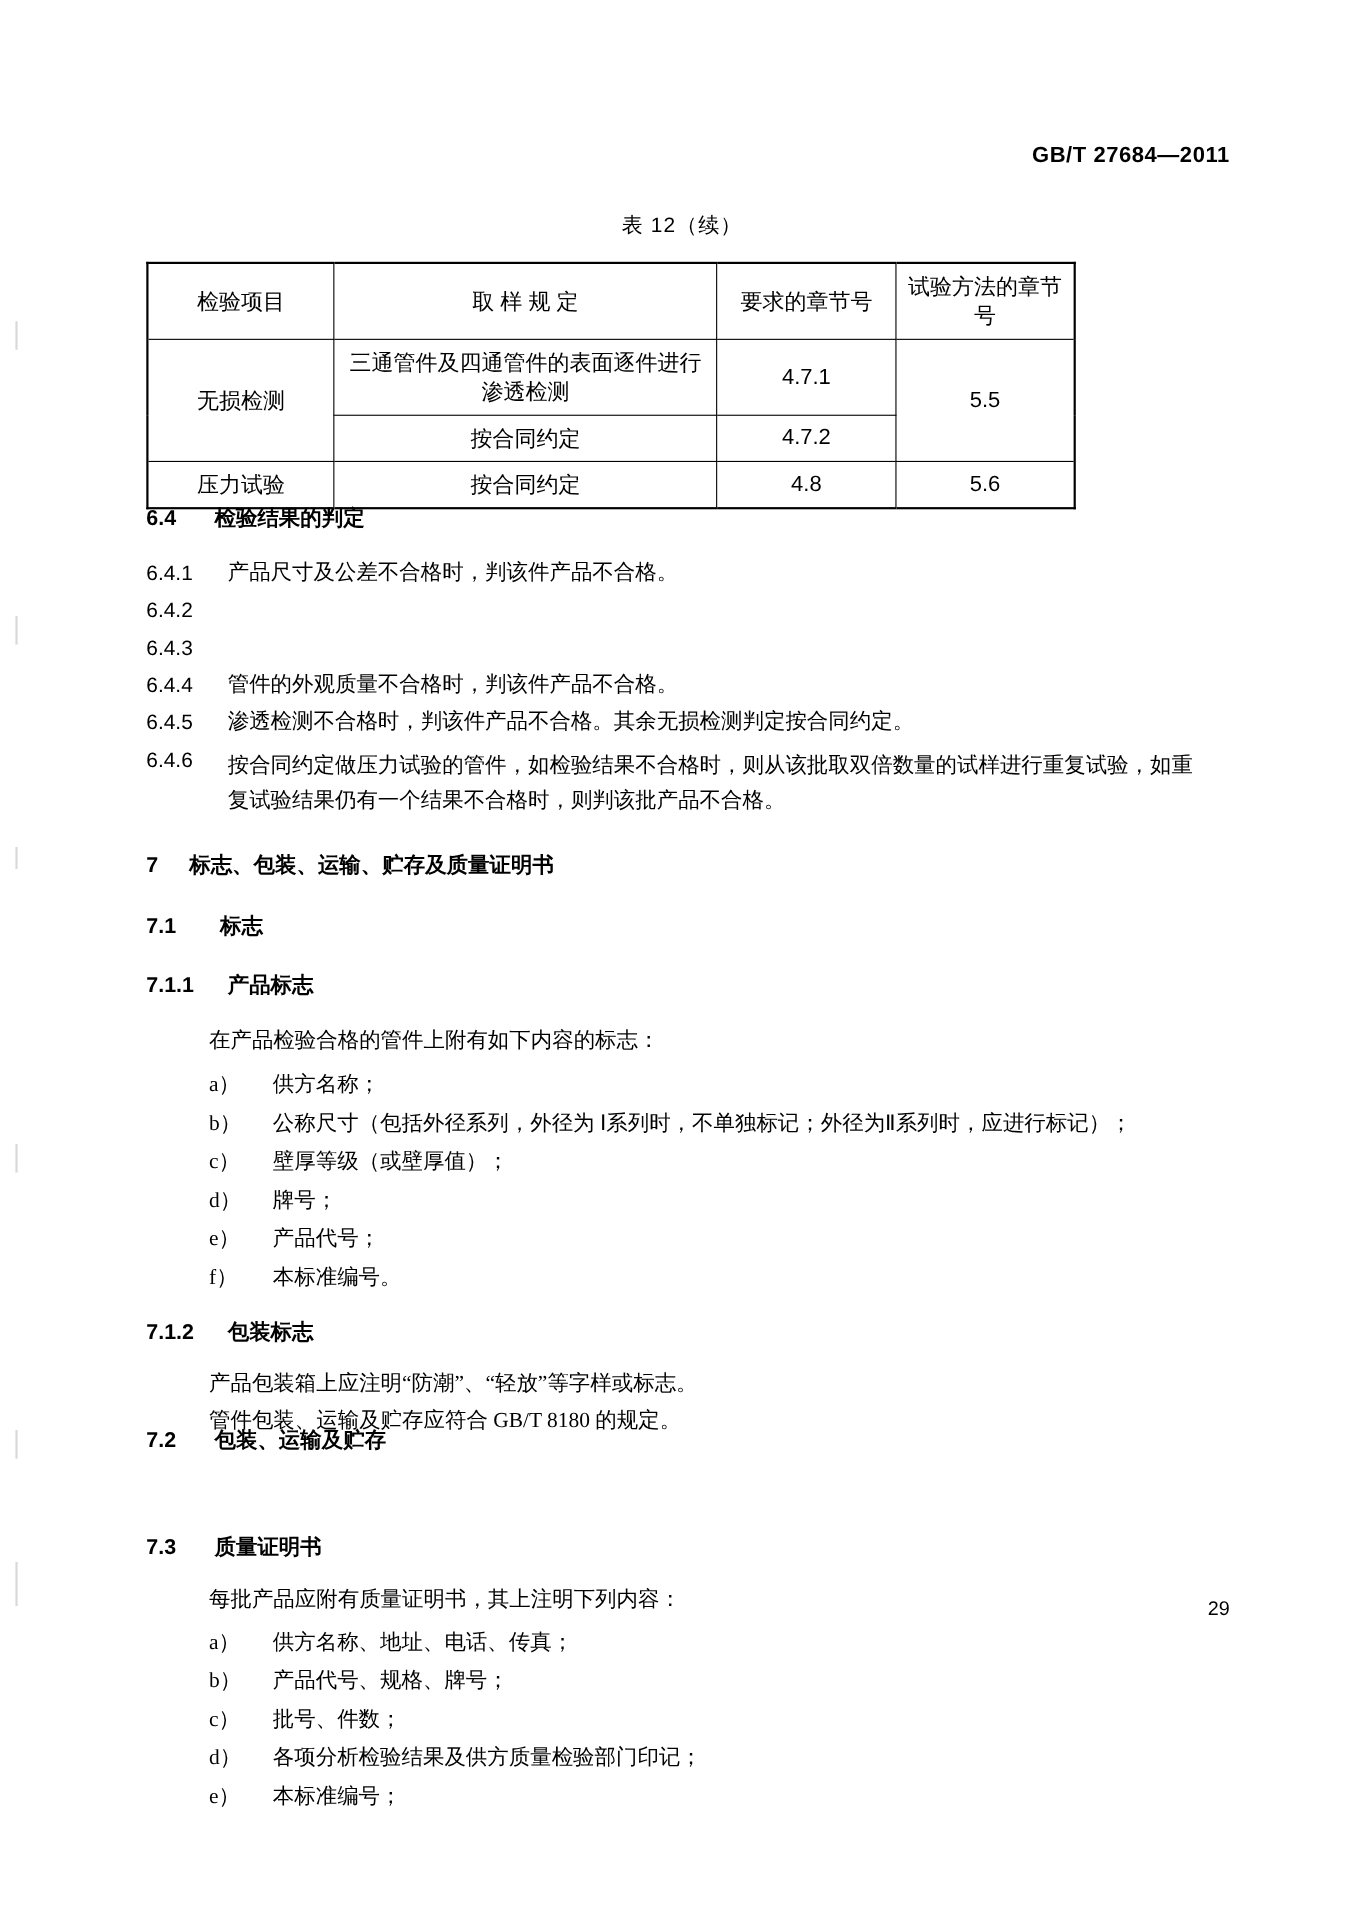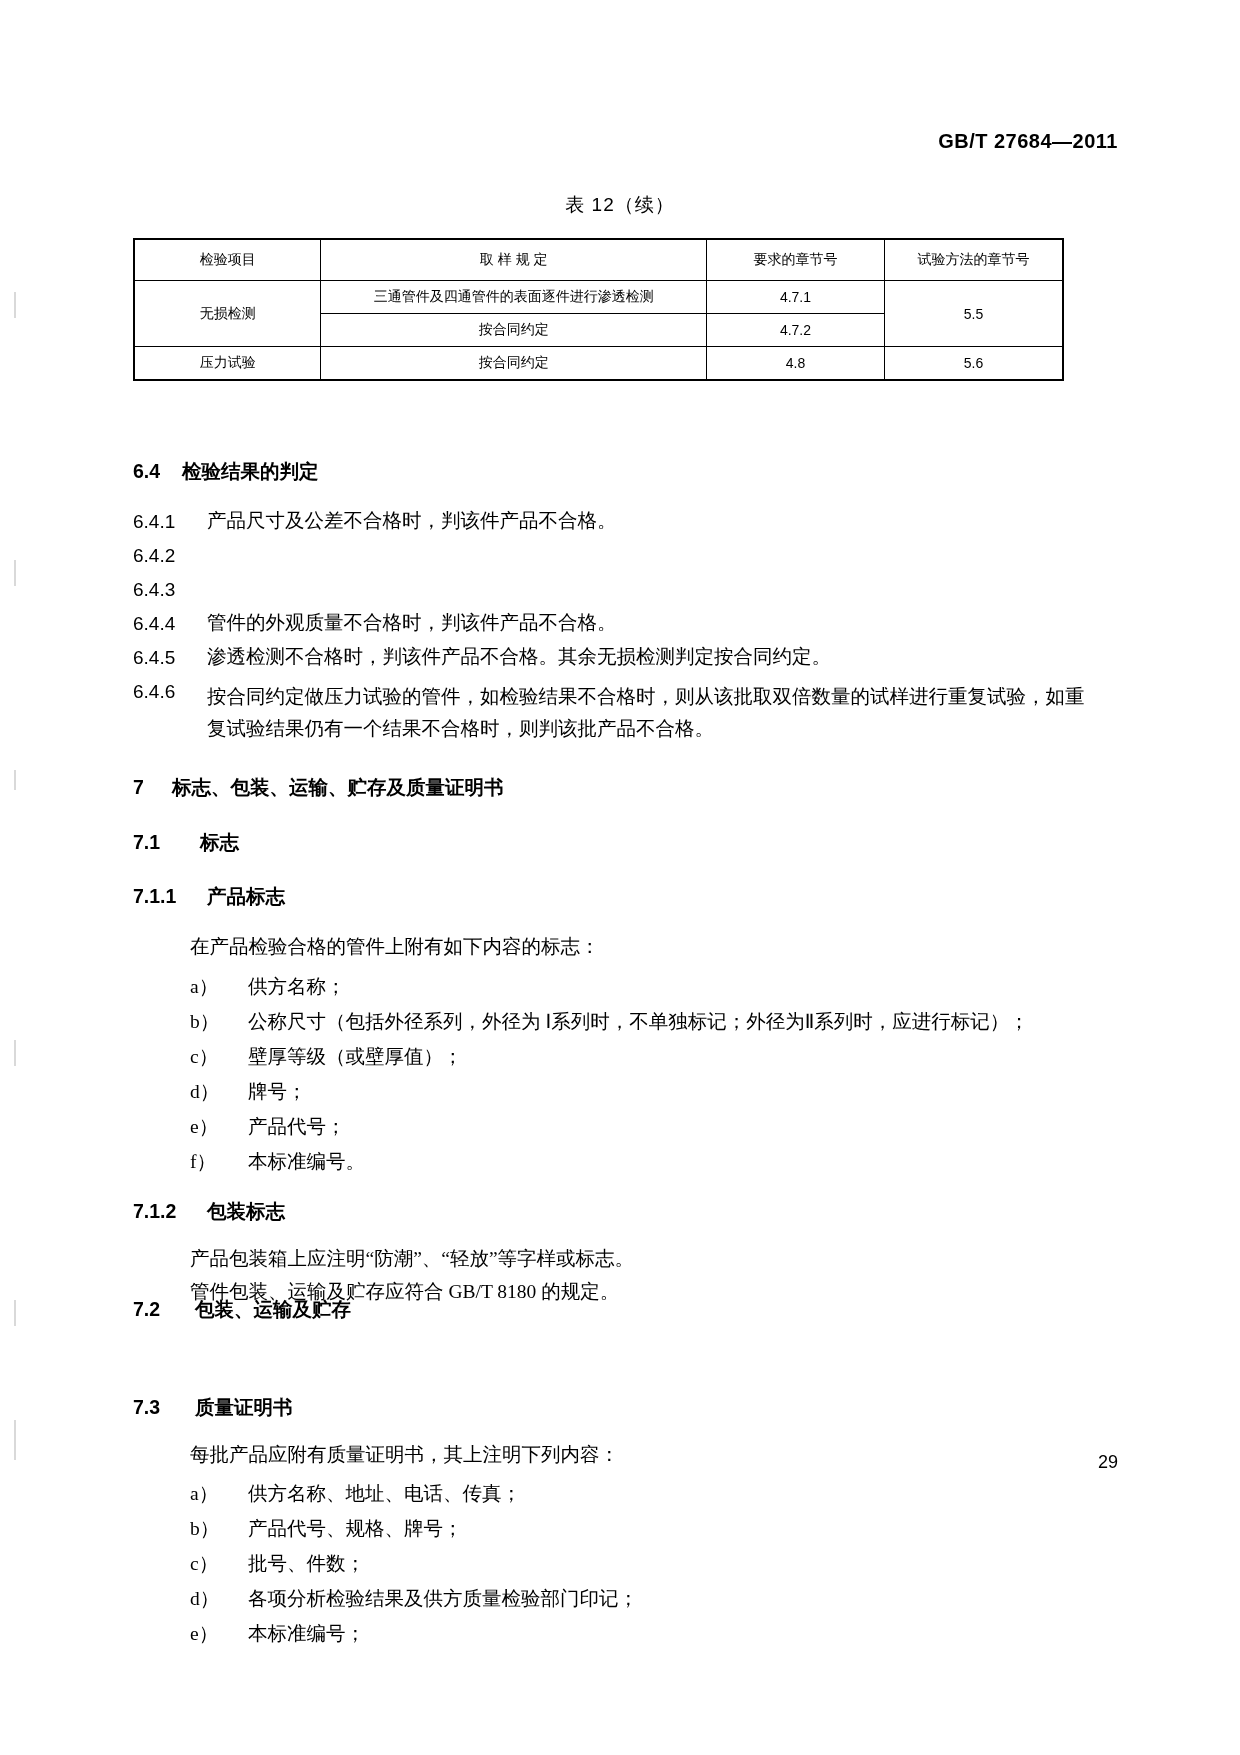--- a/index.html
+++ b/index.html
@@ -47,23 +47,23 @@
 
   
   .tbl-wrap {
     position: absolute;
     left: 133px;
     top: 238px;
     width: 845px;
   }
   table.main {
     border-collapse: collapse;
-    width: 931px;
-    font-family: "Liberation Sans", sans-serif;
-    font-size: 14px;
+    width: 845px;
+    font-family: "Liberation Sans", sans-serif;
+    font-size: 20px;
   }
   table.main td, table.main th {
     border: 1px solid #000;
     text-align: center;
     vertical-align: middle;
     padding: 7px 4px;
     font-weight: normal;
   }
   table.main thead td {
     height: 26px;
@@ -160,21 +160,21 @@
           <td class="outer-left outer-bottom">压力试验</td>
           <td class="outer-bottom">按合同约定</td>
           <td class="outer-bottom">4.8</td>
           <td class="outer-right outer-bottom">5.6</td>
         </tr>
       </tbody>
     </table>
   </div>
 
   <div class="blk heading" style="left:133px;top:462px;">6.4</div>
-  <div class="blk heading" style="left:182px;top:462px;">检验结果的判定</div>
+  <div class="blk heading" style="left:195px;top:462px;">检验结果的判定</div>
 
   <div class="blk num" style="left:133px;top:512px;">6.4.1</div>
   <div class="blk para" style="left:207px;top:511px;">产品尺寸及公差不合格时，判该件产品不合格。</div>
 
   <div class="blk num" style="left:133px;top:546px;">6.4.2</div>
 
   <div class="blk num" style="left:133px;top:580px;">6.4.3</div>
 
   <div class="blk num" style="left:133px;top:614px;">6.4.4</div>
   <div class="blk para" style="left:207px;top:613px;">管件的外观质量不合格时，判该件产品不合格。</div>

